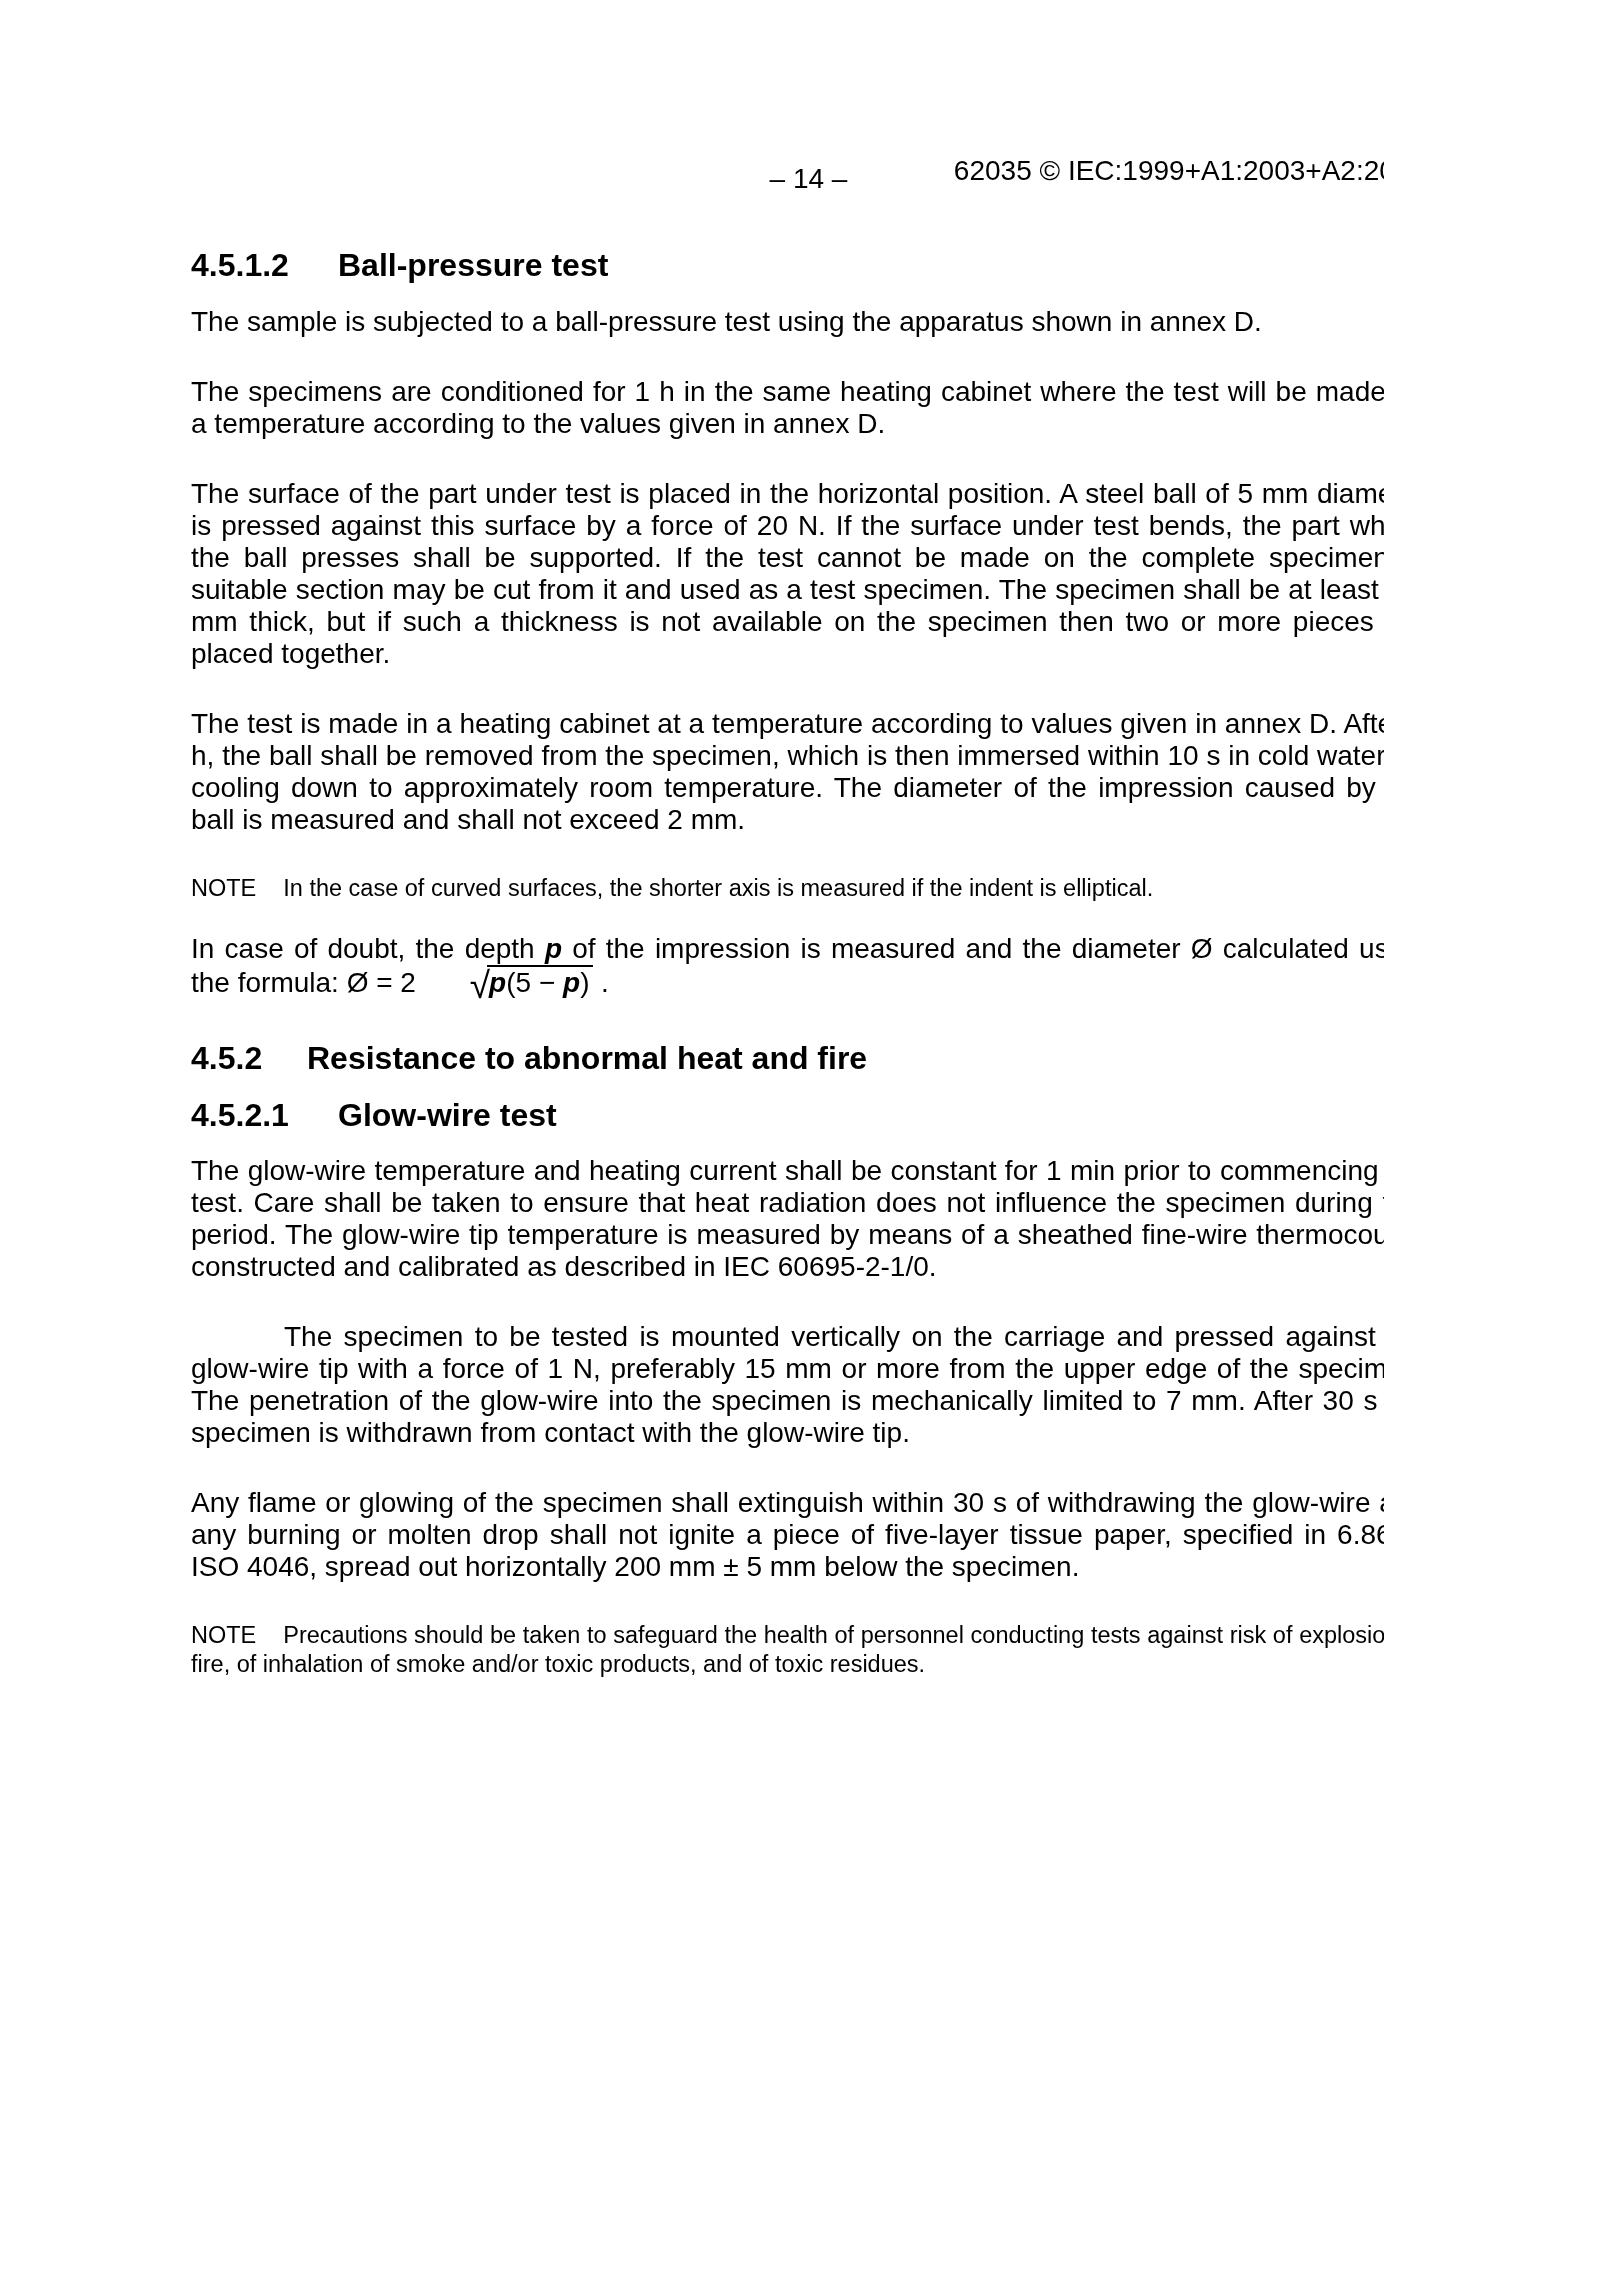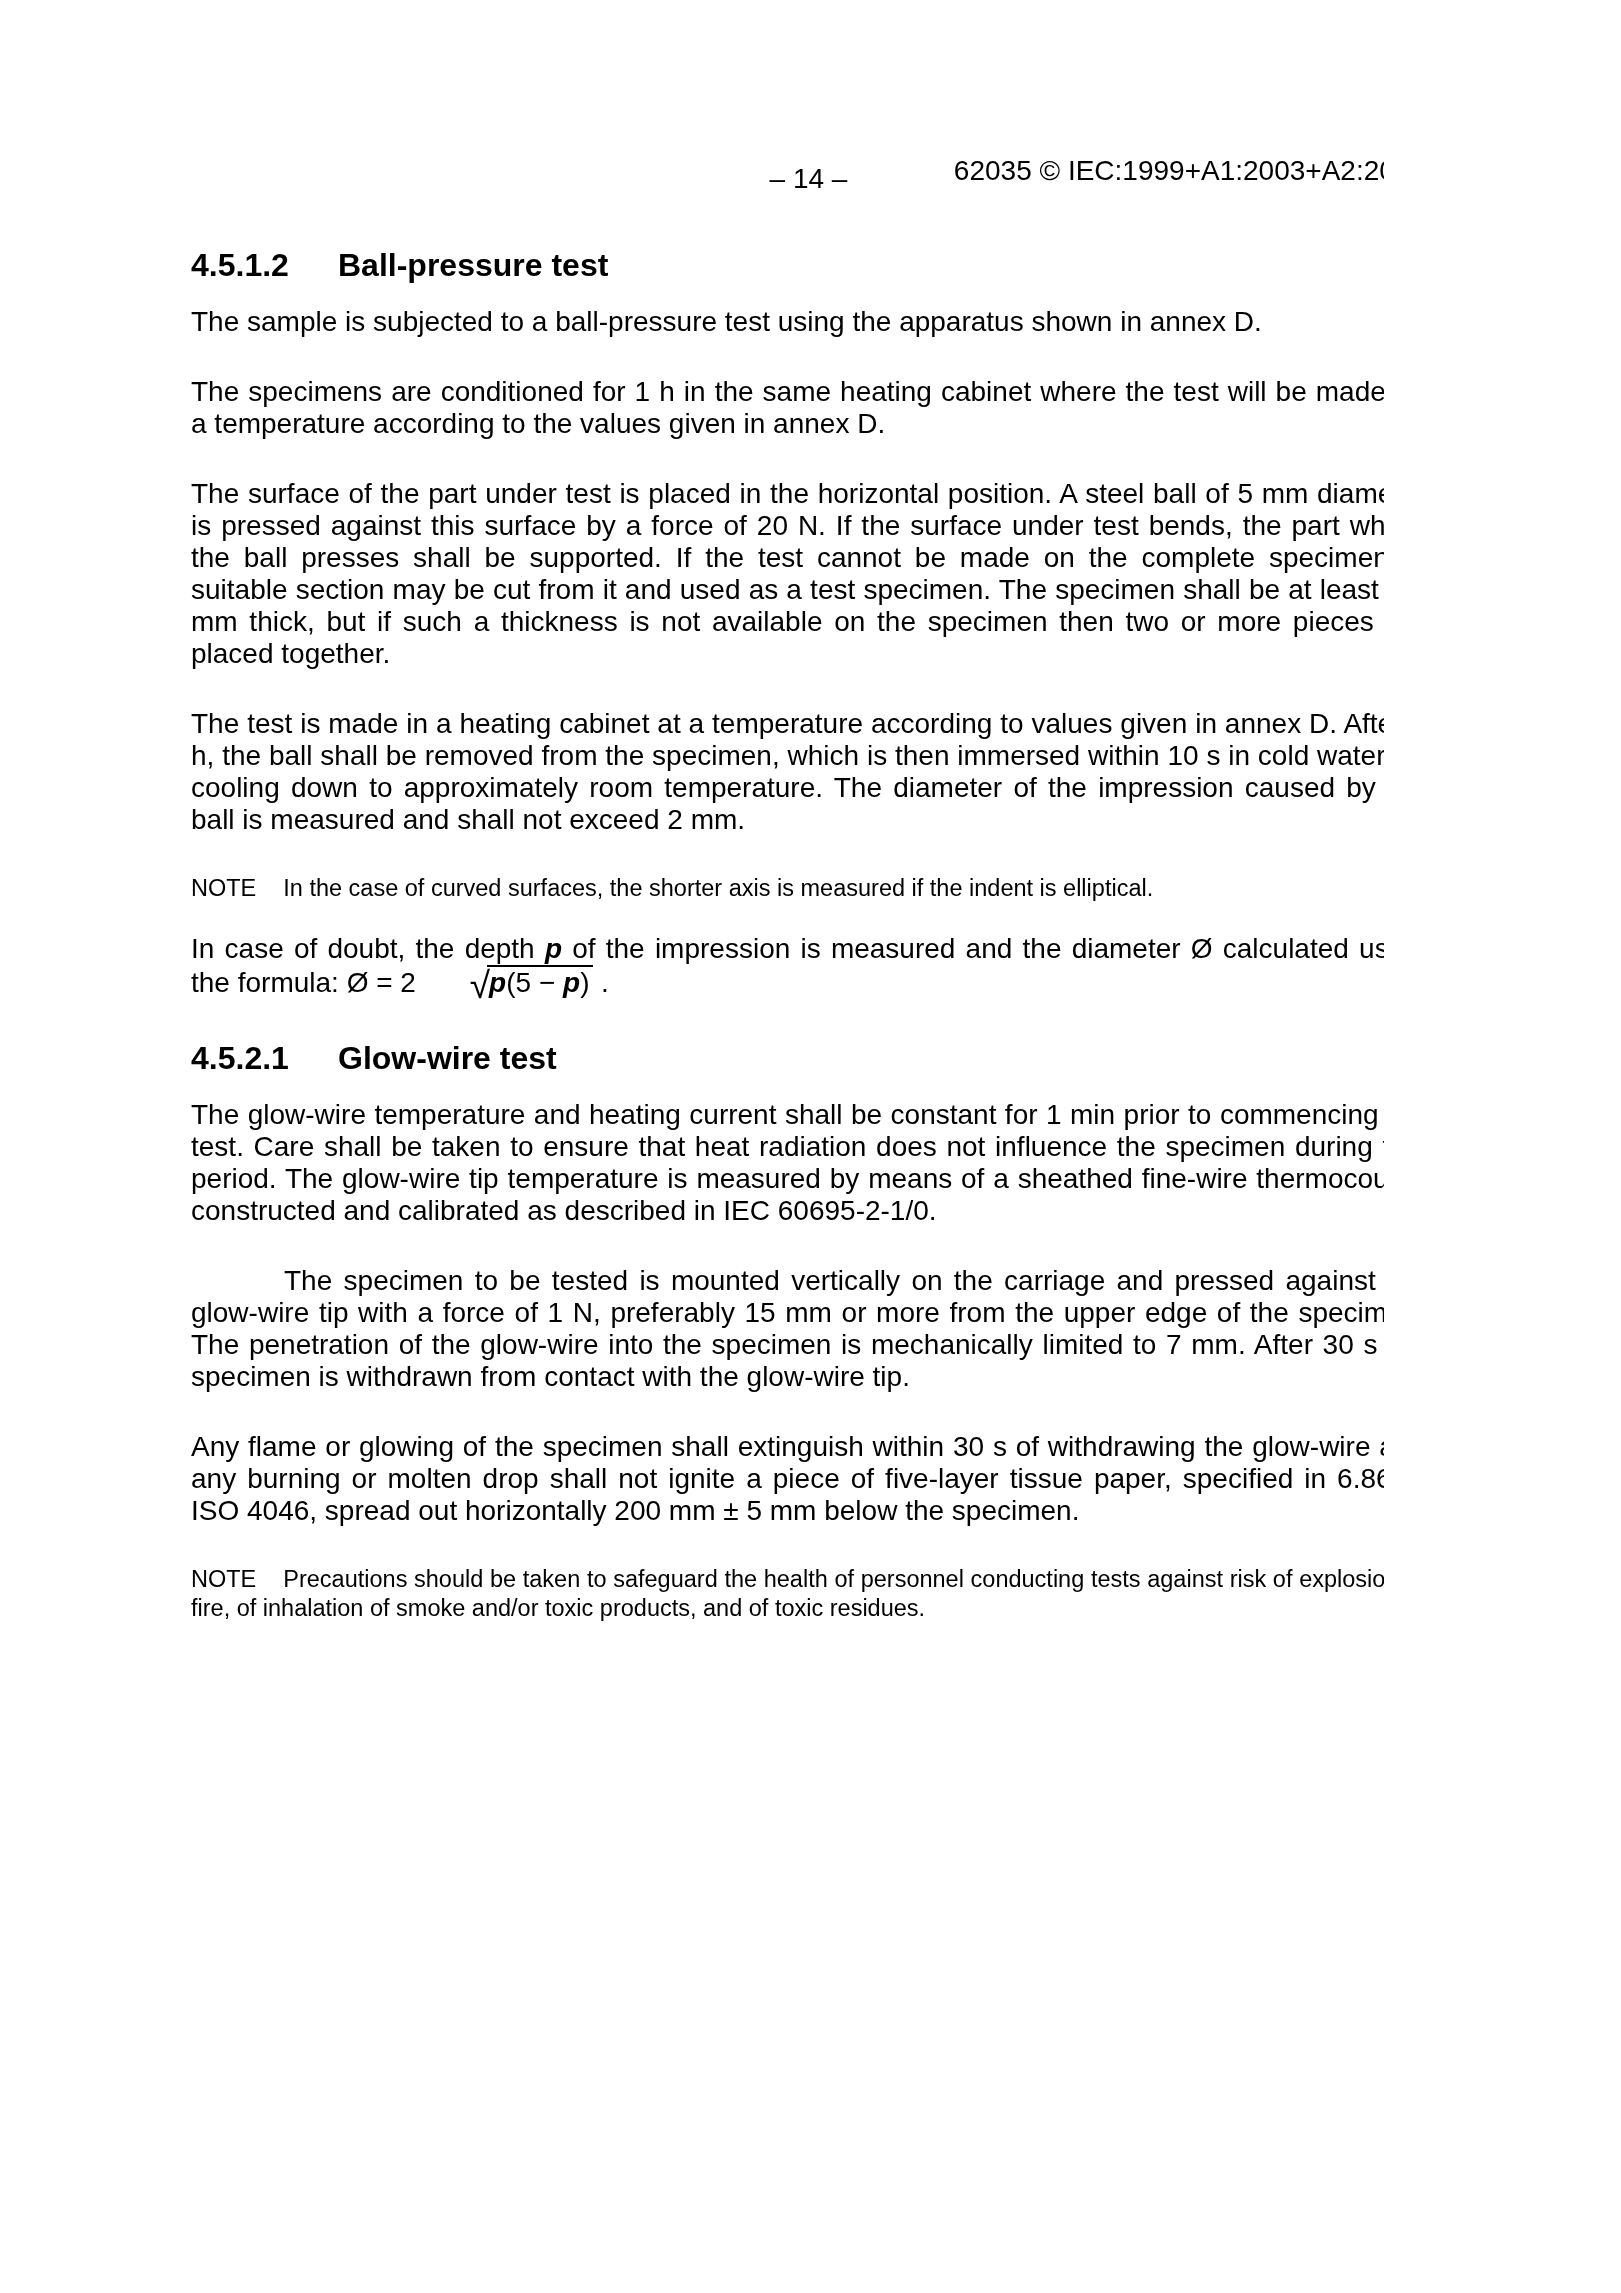--- a/index.html
+++ b/index.html
@@ -119,20 +119,23 @@
     <p class="body">The surface of the part under test is placed in the horizontal position. A steel ball of 5 mm diameter is pressed against this surface by a force of 20 N. If the surface under test bends, the part where the ball presses shall be supported. If the test cannot be made on the complete specimen, a suitable section may be cut from it and used as a test specimen. The specimen shall be at least 2,5 mm thick, but if such a thickness is not available on the specimen then two or more pieces are placed together.</p>
 
     <p class="body">The test is made in a heating cabinet at a temperature according to values given in annex D. After 1 h, the ball shall be removed from the specimen, which is then immersed within 10 s in cold water for cooling down to approximately room temperature. The diameter of the impression caused by the ball is measured and shall not exceed 2 mm.</p>
 
     <p class="note">
       <span class="note-label">NOTE</span><span>In the case of curved surfaces, the shorter axis is measured if the indent is elliptical.</span>
     </p>
 
     <p class="body"><span>In case of doubt, the depth </span><span class="var">p</span><span> of the impression is measured and the diameter Ø calculated using the formula: Ø = 2 </span><span class="sqrt"><span class="rad">√</span><span class="arg"><span class="var">p</span><span>(5 − </span><span class="var">p</span><span>)</span></span></span><span> .</span></p>
 
+    <div class="sec-heading">
+      <span class="hnum short">4.5.2</span><span>Resistance to abnormal heat and fire</span>
+    </div>
 
     <div class="sec-heading">
       <span class="hnum">4.5.2.1</span><span>Glow-wire test</span>
     </div>
 
 
     <p class="body">The glow-wire temperature and heating current shall be constant for 1 min prior to commencing the test. Care shall be taken to ensure that heat radiation does not influence the specimen during this period. The glow-wire tip temperature is measured by means of a sheathed fine-wire thermocouple constructed and calibrated as described in IEC 60695-2-1/0.</p>
 
     <p class="body indent-first">The specimen to be tested is mounted vertically on the carriage and pressed against the glow-wire tip with a force of 1 N, preferably 15 mm or more from the upper edge of the specimen. The penetration of the glow-wire into the specimen is mechanically limited to 7 mm. After 30 s the specimen is withdrawn from contact with the glow-wire tip.</p>
 

